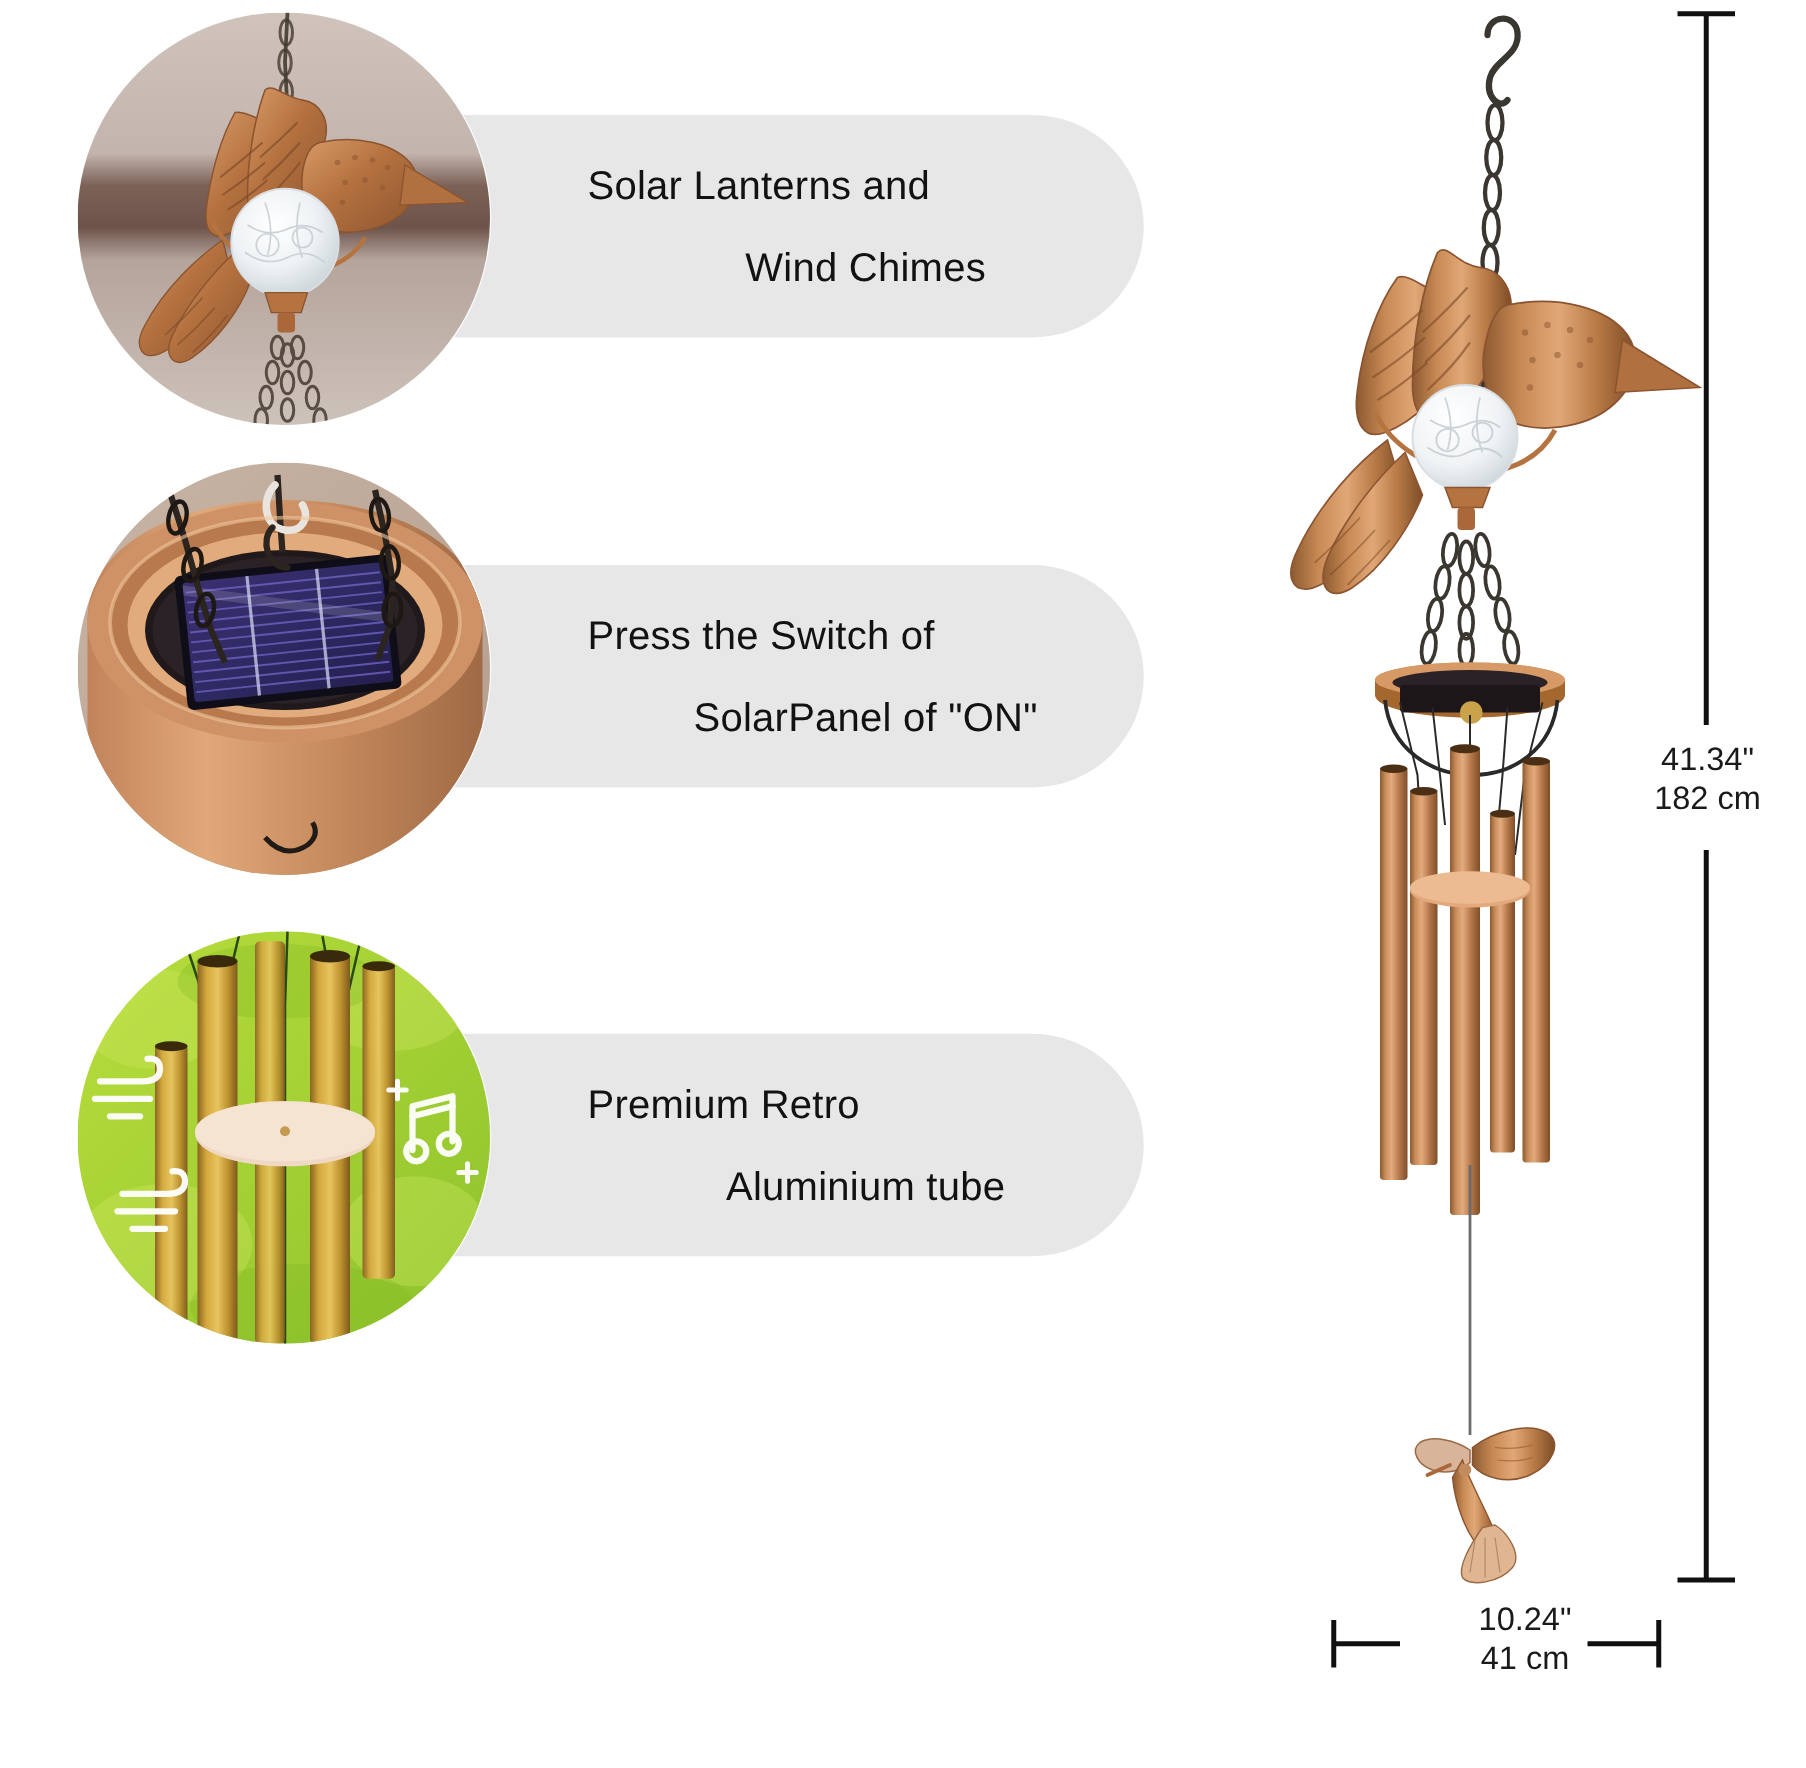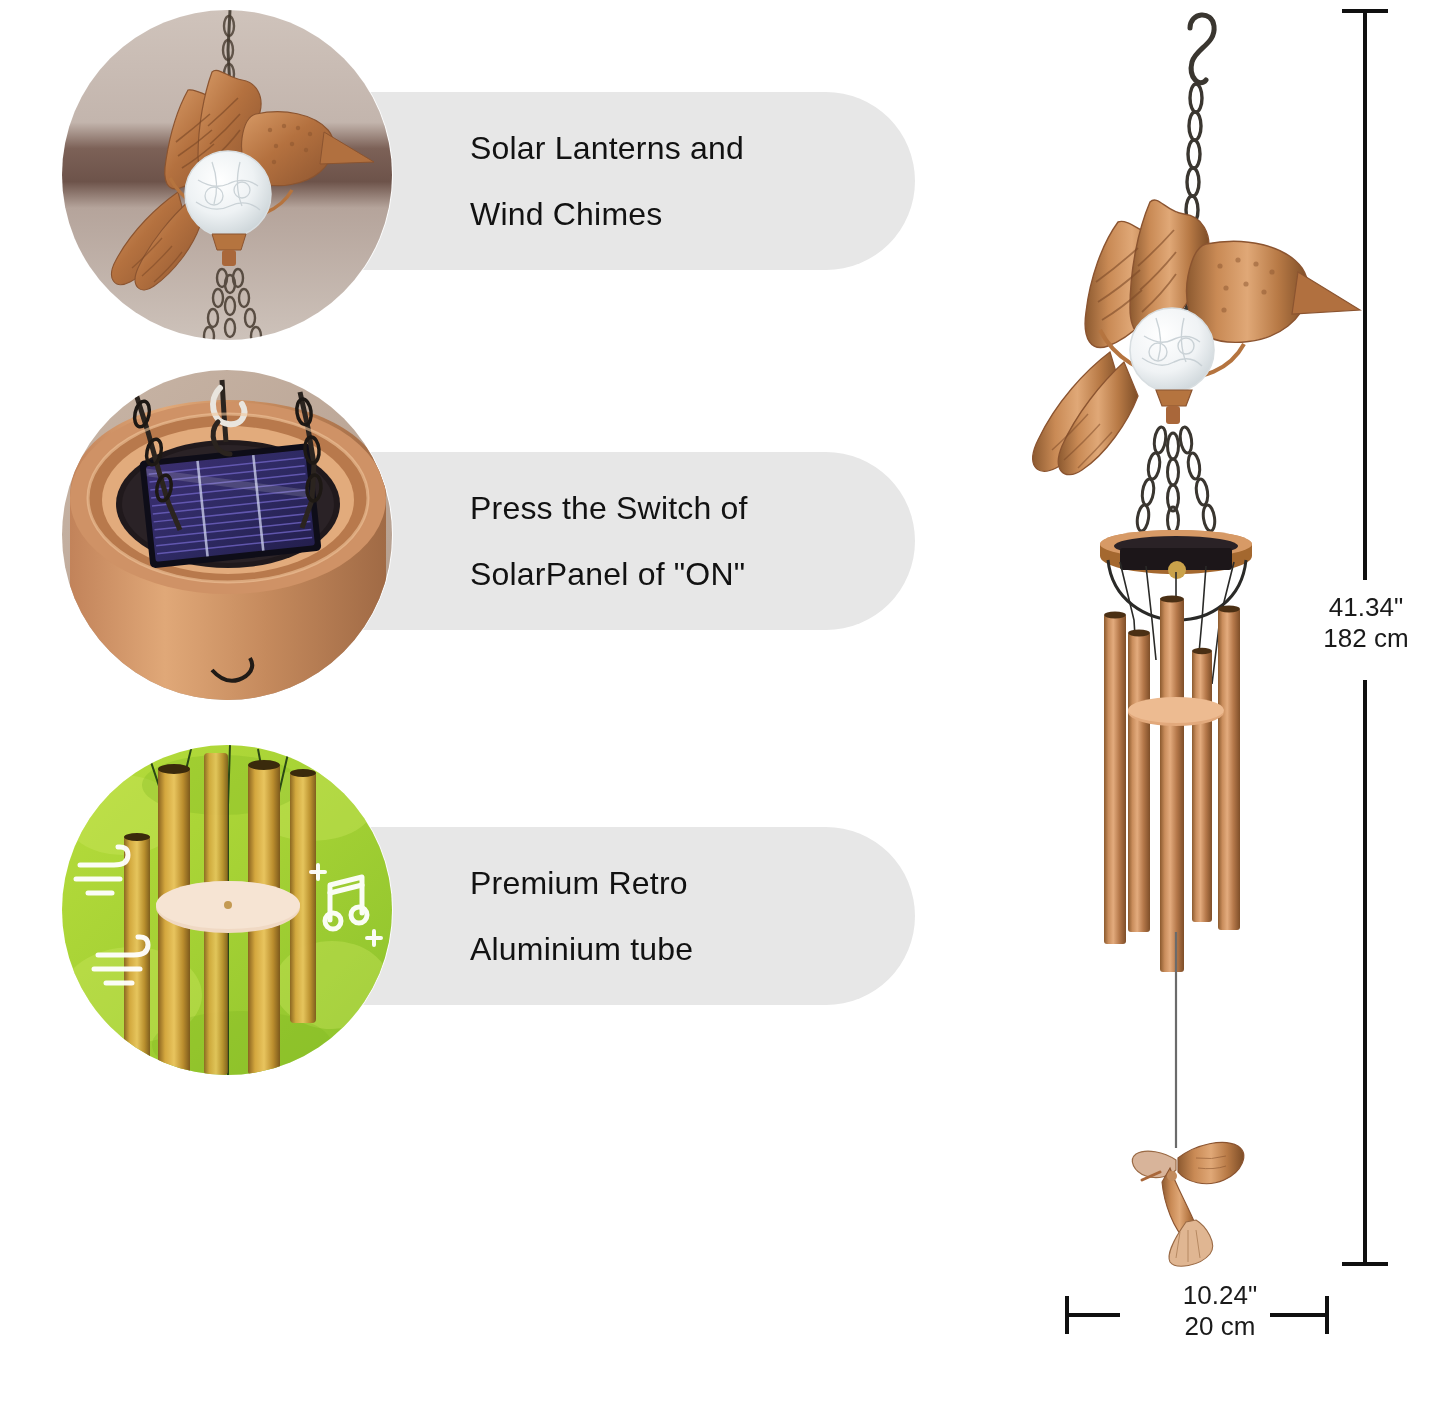--- a/index.html
+++ b/index.html
@@ -20,21 +20,21 @@
     position:absolute; left:220px; top:84px;
     width:695px; height:178px;
     background:#e7e7e7; border-radius:89px;
     display:flex; flex-direction:column; justify-content:center;
     padding-left:250px;
   }
   .pill .line {
     font-size:32px; line-height:1.0; letter-spacing:.2px;
     color:#121212; white-space:nowrap;
   }
-  .pill .line + .line { margin-top:34px; }
+  .pill .line + .line { margin-top:34px;text-align:center; }
 
   .circle {
     position:absolute; left:62px; top:2px;
     width:330px; height:330px; border-radius:50%;
     overflow:hidden; box-shadow:0 0 0 1px rgba(255,255,255,.9);
   }
   .circle svg { display:block; width:100%; height:100%; }
 
   
   .banner { position:absolute; left:0; bottom:0; width:1445px; height:330px; }
@@ -512,17 +512,17 @@
       </g>
       <rect x="120" y="1283" width="150" height="66" fill="#ffffff"></rect>
     </svg>
 
     <div class="dim-label dim-h">
       <div>41.34"</div>
       <div>182 cm</div>
     </div>
     <div class="dim-label dim-w">
       <div>10.24"</div>
-      <div>20 cm</div>
+      <div>41 cm</div>
     </div>
   </div>
 
 </div>
 
 </body></html>

